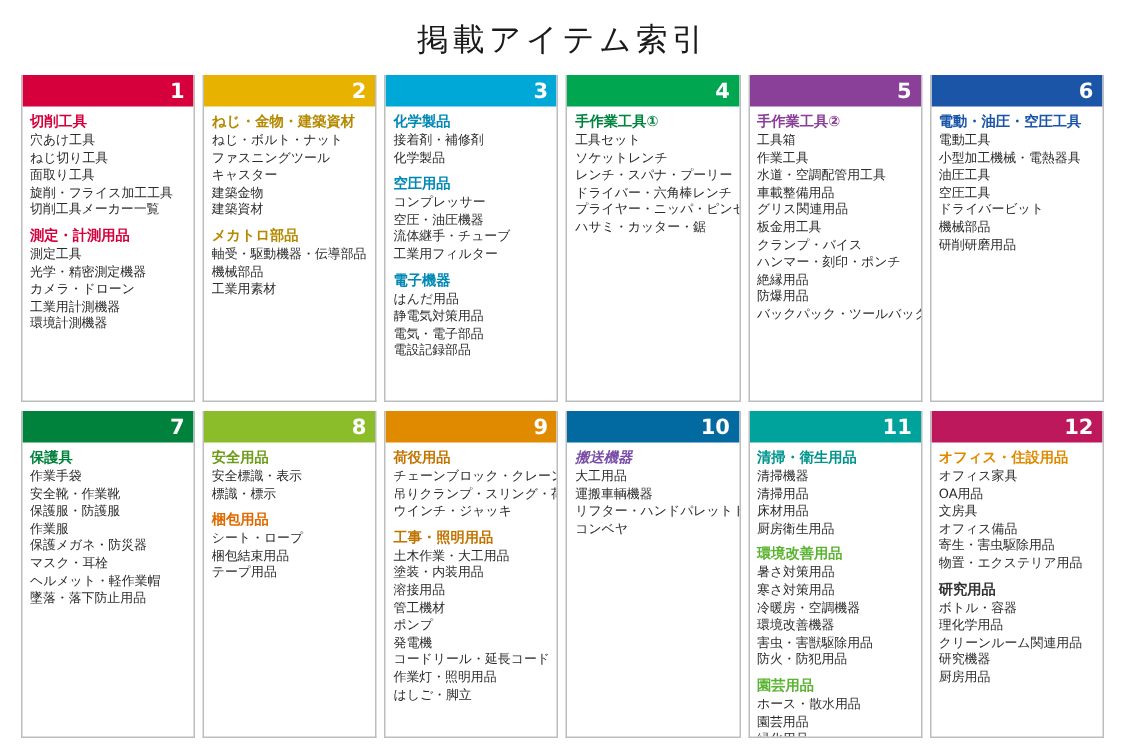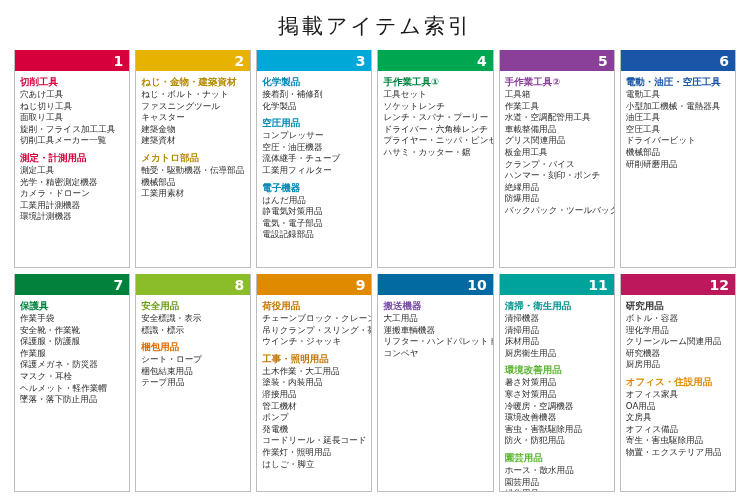--- a/index.html
+++ b/index.html
@@ -248,21 +248,21 @@
             <div class="item">コードリール・延長コード</div>
             <div class="item">作業灯・照明用品</div>
             <div class="item">はしご・脚立</div>
           </div>
         </div>
       </div>
       <div class="card">
         <div class="card-head" style="background: #0369a1;">10</div>
         <div class="card-body">
           <div class="group">
-            <div class="group-title" style="color: rgb(122, 78, 168);">搬送機器</div>
+            <div class="group-title" style="color: rgb(122, 78, 168); font-style: italic;">搬送機器</div>
             <div class="item">大工用品</div>
             <div class="item">運搬車輌機器</div>
             <div class="item">リフター・ハンドパレットトラック</div>
             <div class="item">コンベヤ</div>
           </div>
         </div>
       </div>
       <div class="card">
         <div class="card-head" style="background: rgb(0, 163, 155);">11</div>
         <div class="card-body">
@@ -287,32 +287,32 @@
             <div class="item">ホース・散水用品</div>
             <div class="item">園芸用品</div>
             <div class="item">緑化用品</div>
           </div>
         </div>
       </div>
       <div class="card">
         <div class="card-head" style="background: #be185d;">12</div>
         <div class="card-body">
           <div class="group">
-            <div class="group-title" style="color: rgb(51, 51, 51);">研究用品</div>
-            <div class="item">ボトル・容器</div>
-            <div class="item">理化学用品</div>
-            <div class="item">クリーンルーム関連用品</div>
-            <div class="item">研究機器</div>
-            <div class="item">厨房用品</div>
-          </div>
-          <div class="group">
             <div class="group-title" style="color: rgb(224, 138, 0);">オフィス・住設用品</div>
             <div class="item">オフィス家具</div>
             <div class="item">OA用品</div>
             <div class="item">文房具</div>
             <div class="item">オフィス備品</div>
             <div class="item">寄生・害虫駆除用品</div>
             <div class="item">物置・エクステリア用品</div>
           </div>
+          <div class="group">
+            <div class="group-title" style="color: rgb(51, 51, 51);">研究用品</div>
+            <div class="item">ボトル・容器</div>
+            <div class="item">理化学用品</div>
+            <div class="item">クリーンルーム関連用品</div>
+            <div class="item">研究機器</div>
+            <div class="item">厨房用品</div>
+          </div>
         </div>
       </div>
     </div>
 </div>
 
 </body></html>

